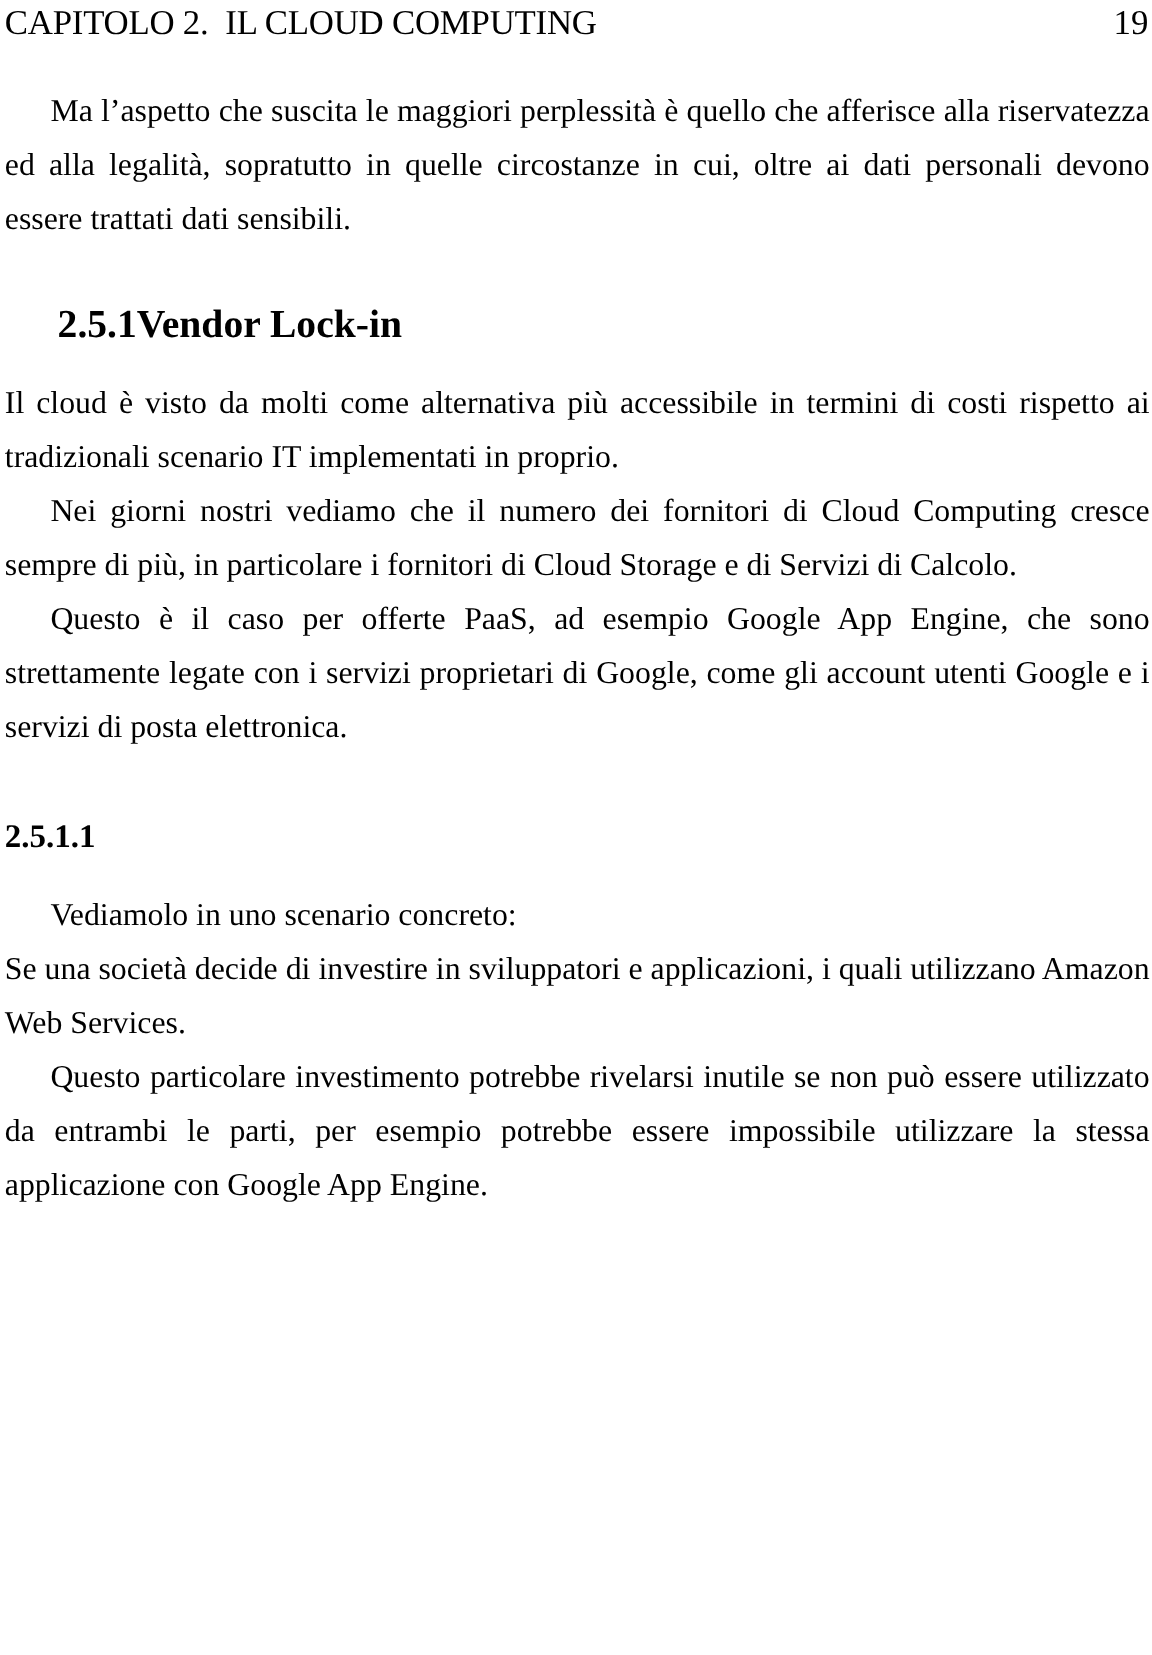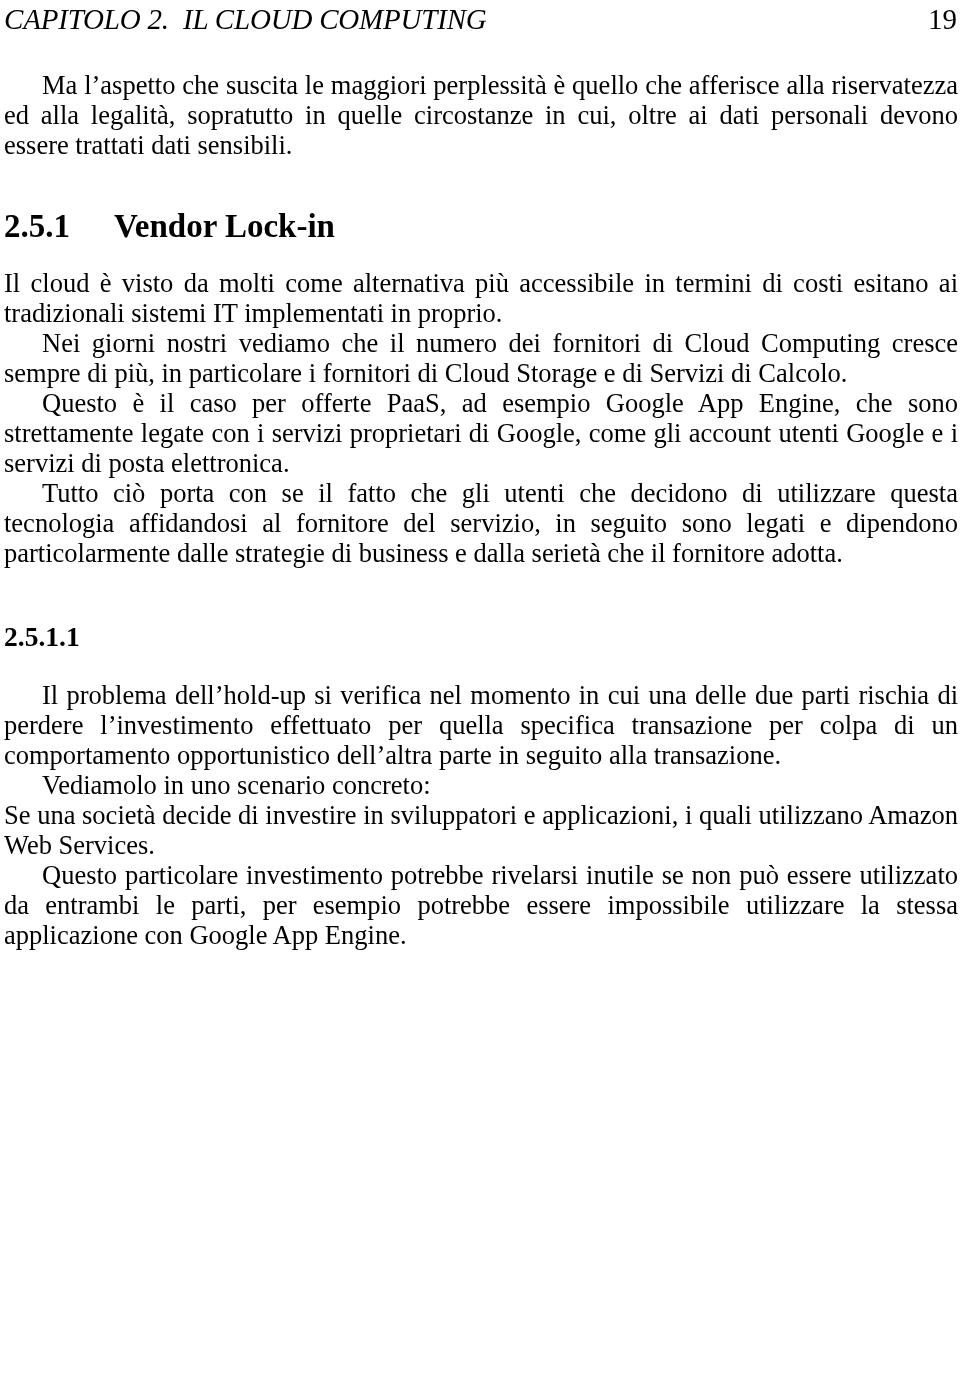--- a/index.html
+++ b/index.html
@@ -27,21 +27,20 @@
     position: absolute;
     left: 4px;
     right: 3px;
     top: 2px;
     height: 36px;
     display: flex;
     align-items: flex-start;
     justify-content: space-between;
   }
   .runhead-title {
-    font-style: italic;
     font-size: 29px;
     line-height: 34px;
     letter-spacing: -0.2px;
     white-space: pre;
     text-align: center;
   }
   .runhead-pageno {
     font-size: 29px;
     line-height: 34px;
     text-align: center;
@@ -51,21 +50,21 @@
   .column {
     position: absolute;
     left: 4px;
     top: 70px;
     width: 954px;
   }
 
   p.body {
     margin: 0;
     font-size: 26.5px;
-    line-height: 30px;
+    line-height: 45px;
     text-align: justify;
     text-justify: inter-word;
     hyphens: manual;
     -webkit-hyphens: manual;
     text-indent: 0;
   }
   p.body.indent {
     text-indent: 38px;
   }
 
@@ -75,20 +74,21 @@
     font-size: 33px;
     line-height: 40px;
     font-weight: bold;
     display: flex;
     align-items: baseline;
   }
   h2.section .num {
     display: inline-block;
     width: 110px;
     flex: 0 0 110px;
+    text-align: right;
   }
   h3.subsection {
     margin: 0;
     font-size: 27.5px;
     line-height: 34px;
     font-weight: bold;
     display: flex;
     align-items: center;
   }
   h3.subsection .num {
@@ -118,32 +118,30 @@
 
     <div class="sp-before-section"></div>
 
     <h2 class="section">
       <span class="num">2.5.1</span>
       <span class="ttl">Vendor Lock-in</span>
     </h2>
 
     <div class="sp-after-section"></div>
 
-    <p class="body">Il cloud è visto da molti come alternativa più accessibile in termini di costi esitano ai tradizionali sistemi IT implementati in proprio.</p>
+    <p class="body">Il cloud è visto da molti come alternativa più accessibile in termini di costi rispetto ai tradizionali scenario IT implementati in proprio.</p>
     <p class="body indent">Nei giorni nostri vediamo che il numero dei fornitori di Cloud Computing cresce sempre di più, in particolare i fornitori di Cloud Storage e di Servizi di Calcolo.</p>
     <p class="body indent">Questo è il caso per offerte PaaS, ad esempio Google App Engine, che sono strettamente legate con i servizi proprietari di Google, come gli account utenti Google e i servizi di posta elettronica.</p>
-    <p class="body indent">Tutto ciò porta con se il fatto che gli utenti che decidono di utilizzare questa tecnologia affidandosi al fornitore del servizio, in seguito sono legati e dipendono particolarmente dalle strategie di business e dalla serietà che il fornitore adotta.</p>
 
     <div class="sp-before-sub"></div>
 
     <h3 class="subsection">
       <span class="num">2.5.1.1</span>
     </h3>
 
     <div class="sp-after-sub"></div>
 
-    <p class="body indent">Il problema dell’hold-up si verifica nel momento in cui una delle due parti rischia di perdere l’investimento effettuato per quella specifica transazione per col­pa di un comportamento opportunistico dell’altra parte in seguito alla transazione.</p>
     <p class="body indent">Vediamolo in uno scenario concreto:</p>
     <p class="body">Se una società decide di investire in sviluppatori e applicazioni, i quali utiliz­zano Amazon Web Services.</p>
     <p class="body indent">Questo particolare investimento potrebbe rivelarsi inutile se non può essere utilizzato da entrambi le parti, per esempio potrebbe essere impossibile utilizzare la stessa applicazione con Google App Engine.</p>
 
   </div>
 </div>
 
 </body></html>

